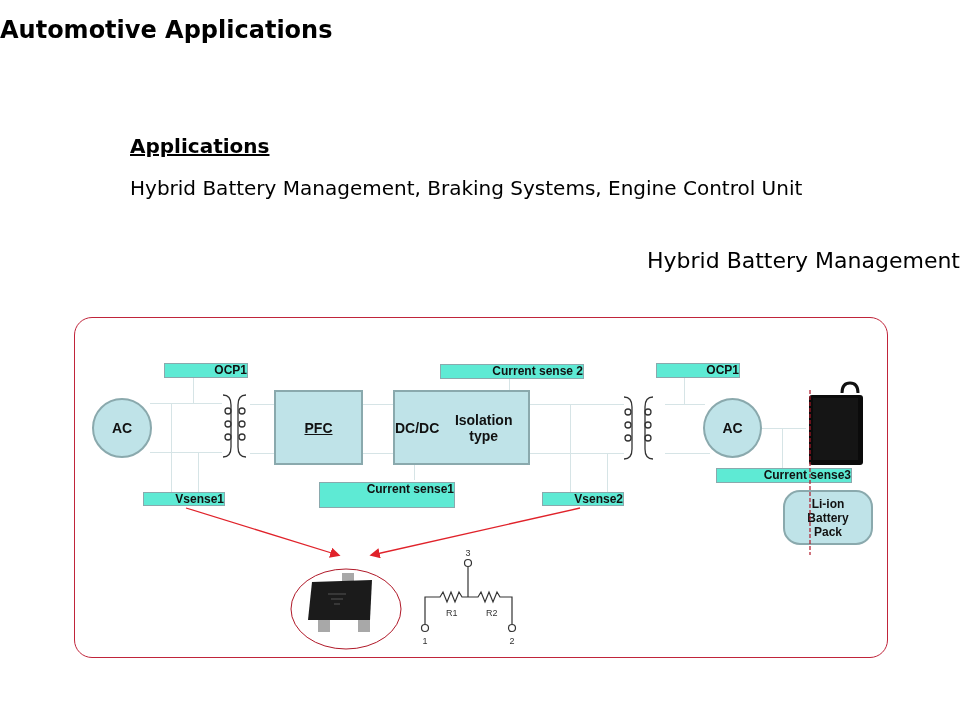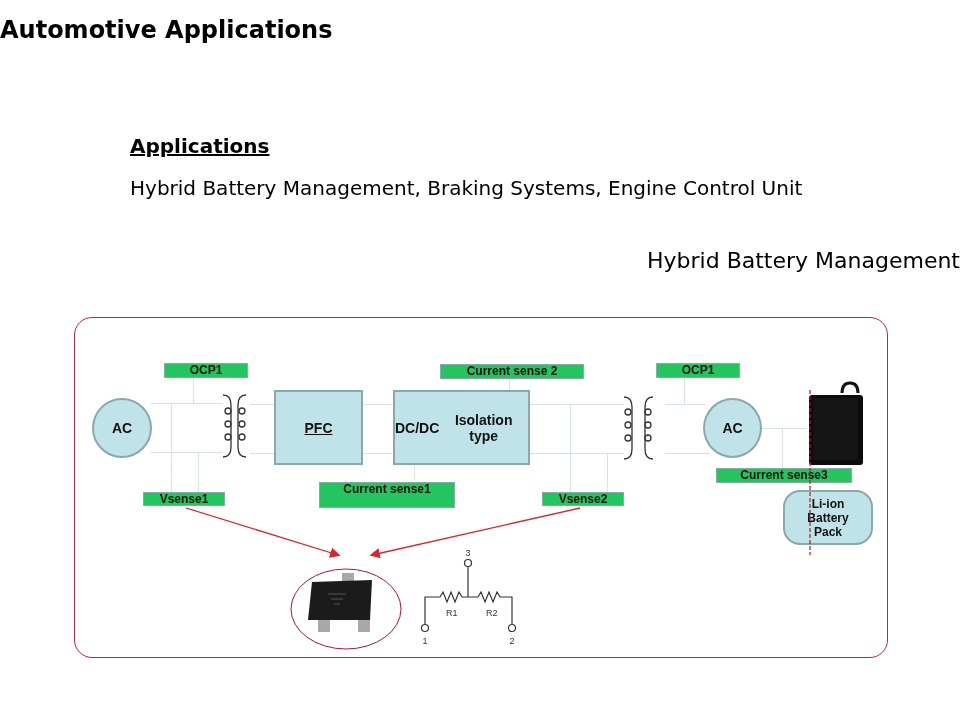--- a/index.html
+++ b/index.html
@@ -4,22 +4,22 @@
 <style>
   html, body { margin:0; padding:0; }
   body { width:960px; height:720px; background:#ffffff; position:relative; overflow:hidden;
          font-family:"DejaVu Sans", sans-serif; color:#000; }
   .abs { position:absolute; }
   #title { left:0; width:960px; top:16px; text-align:left; font-weight:bold; font-size:24px; }
   #apps-heading { left:130px; top:134px; font-size:20px; font-weight:bold; text-decoration:underline; }
   #apps-list { left:130px; top:160px; font-size:20px;margin-top:16px; }
   #diagram-title { left:0; width:960px; top:248px; text-align:right; font-size:22px; }
   #frame { left:74px; top:317px; width:814px; height:341px; border:1.5px solid #c0243a; border-radius:18px; box-sizing:border-box; }
-  .lbl { position:absolute; background:#22c55e; border:1.5px solid #8aa9ad; box-sizing:border-box;
-         font-family:"Liberation Sans", sans-serif; font-weight:bold; font-size:12px; text-align:center;
+  .lbl { position:absolute; background:#5eead4; border:1.5px solid #8aa9ad; box-sizing:border-box;
+         font-family:"Liberation Sans", sans-serif; font-weight:bold; font-size:12px; text-align:right;
          line-height:13px; color:#111; }
   .blk { position:absolute; background:#bfe3e8; border:2px solid #8aa9ad; box-sizing:border-box;
          font-family:"Liberation Sans", sans-serif; font-weight:bold; font-size:14px; color:#111;
          display:flex; align-items:center; justify-content:center; text-align:center; }
   .circ { border-radius:50%; }
   .wire { position:absolute; background:#d6e4e6; }
   svg { position:absolute; left:0; top:0; }
 </style>
 </head>
 <body>

